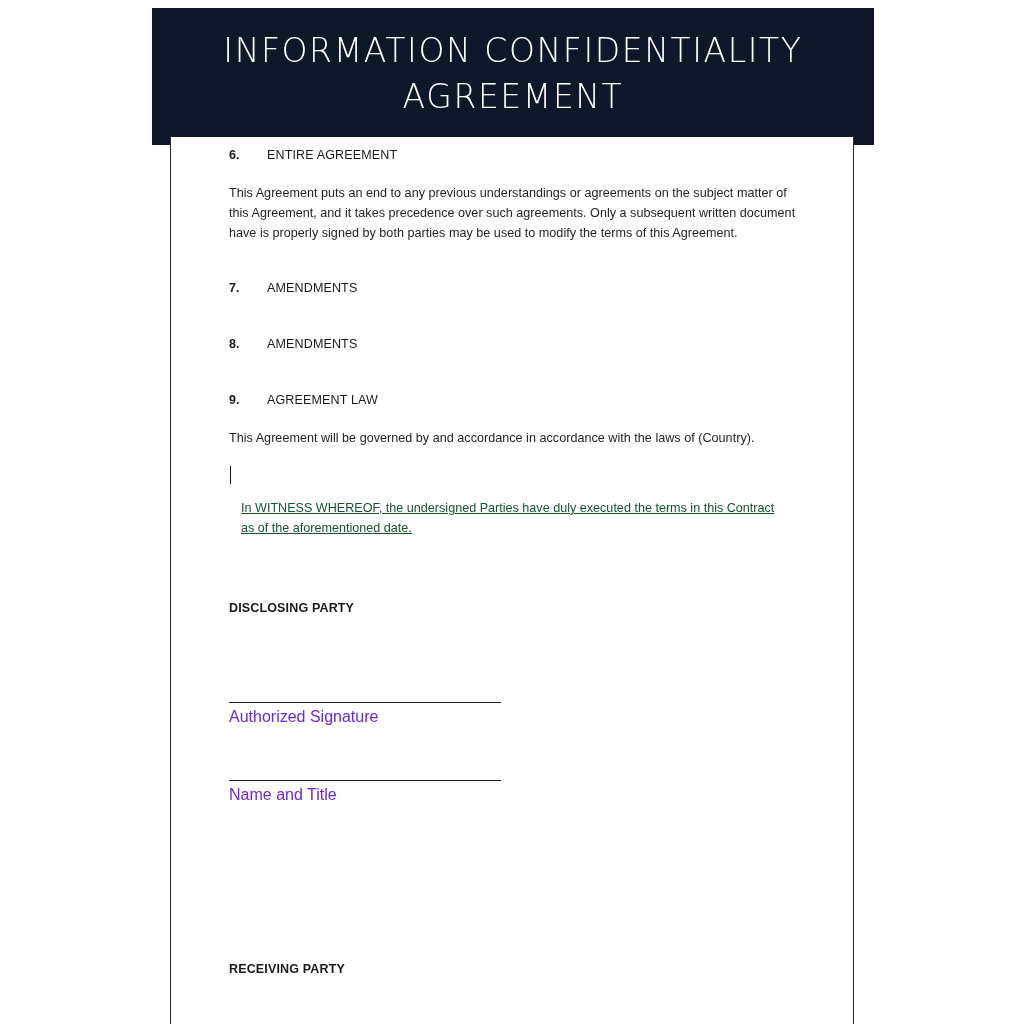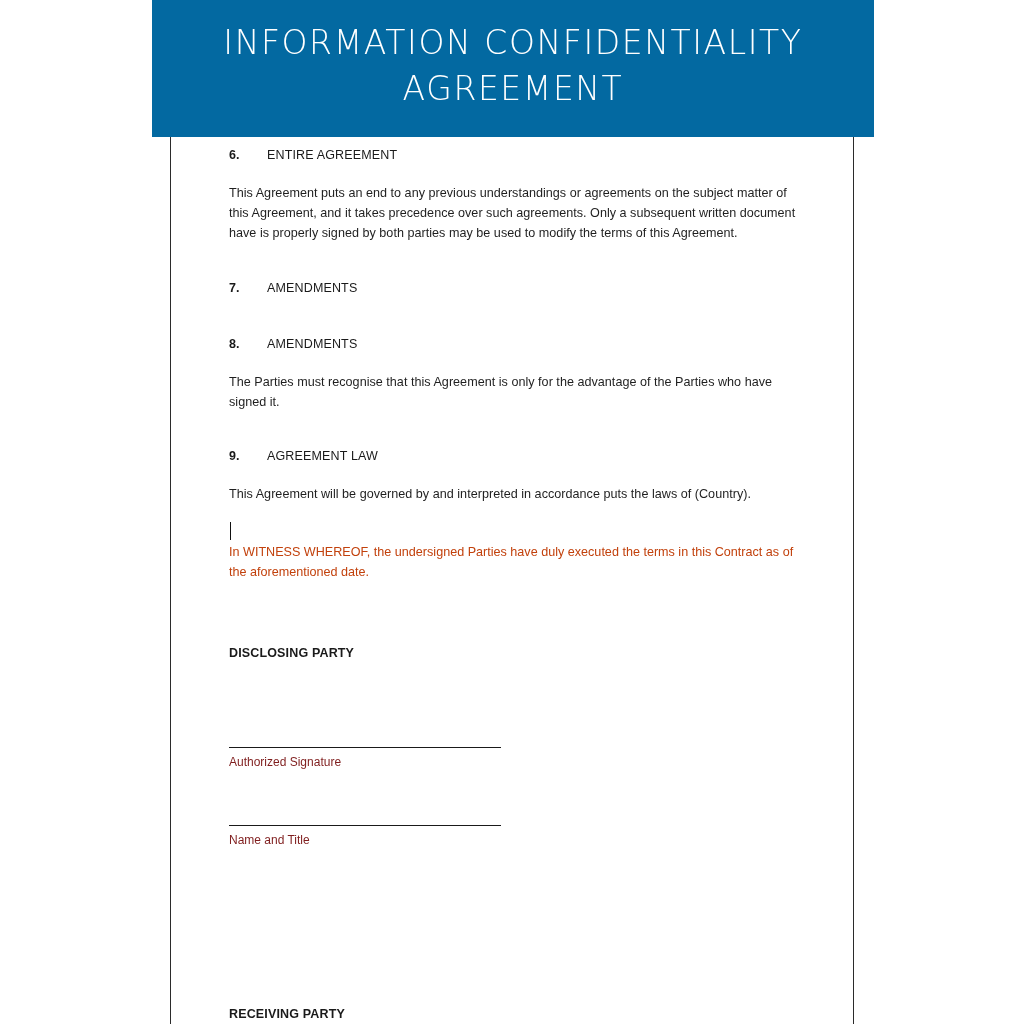--- a/index.html
+++ b/index.html
@@ -21,24 +21,24 @@
     position: relative;
     width: 1024px;
     height: 1024px;
     background: #ffffff;
   }
 
   
   #title-banner {
     position: absolute;
     left: 152px;
-    top: 0px;
+    top: 8px;
     width: 722px;
     height: 137px;
-    background: #0369a1;
+    background: #0f172a;
     display: flex;
     align-items: center;
     justify-content: center;
     box-sizing: border-box;
     padding: 4px 40px 10px 40px;
   }
   #doc-title {
     color: #ffffff;
     font-family: "DejaVu Sans", sans-serif;
     font-weight: 300;
@@ -116,22 +116,23 @@
     top: 2px;
     width: 1.4px;
     height: 18px;
     background: #111111;
   }
 
   
   #witness-paragraph {
     font-size: 12.6px;
     line-height: 20.2px;
-    color: #c2410c;
-    margin: 0;
+    color: #14532d;
+    margin: 12px;
+    text-decoration: underline;
   }
 
   
   #signature-area {
     margin-top: 62px;
     display: flex;
     flex-direction: column;
   }
   .sig-col {
     box-sizing: border-box;
@@ -151,23 +152,23 @@
   .sig-slot { height: 86px; }
 
   .sig-rule {
     border-top: 1.6px solid #1a1a1a;
     height: 0;
   }
   .sig-col.left  .sig-rule { width: 272px; }
   .sig-col.right .sig-rule { width: 229px; }
 
   .sig-caption {
-    font-size: 12px;
+    font-size: 16px;
     line-height: 18px;
-    color: #7f1d1d;
+    color: #6d28d9;
     margin: 5px 0 0 0;
   }
 
   .name-slot { height: 54px; }
 </style>
 </head>
 <body>
 
 <div id="canvas">
 
@@ -194,30 +195,29 @@
           <span class="clause-title">AMENDMENTS</span>
         </div>
       </div>
       <div class="gap-after-text"></div>
 
       <div class="clause">
         <div class="clause-heading">
           <span class="clause-number">8.</span>
           <span class="clause-title">AMENDMENTS</span>
         </div>
-        <p class="clause-text">The Parties must recognise that this Agreement is only for the advantage of the Parties who have signed it.</p>
       </div>
       <div class="gap-after-text"></div>
 
       <div class="clause">
         <div class="clause-heading">
           <span class="clause-number">9.</span>
           <span class="clause-title">AGREEMENT LAW</span>
         </div>
-        <p class="clause-text">This Agreement will be governed by and interpreted in accordance puts the laws of (Country).</p>
+        <p class="clause-text">This Agreement will be governed by and accordance in accordance with the laws of (Country).</p>
       </div>
 
       <div id="caret-line">
         <div id="text-caret"></div>
       </div>
 
       <p id="witness-paragraph">In WITNESS WHEREOF, the undersigned Parties have duly executed the terms in this Contract as of the aforementioned date.</p>
 
       <div id="signature-area">
 

